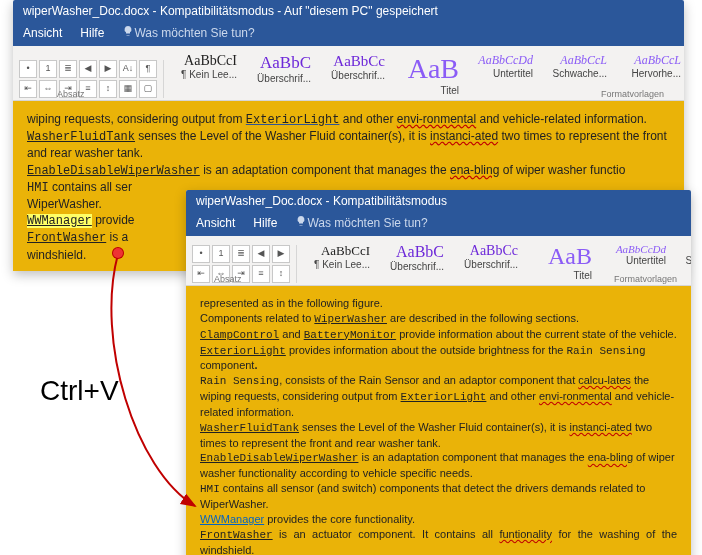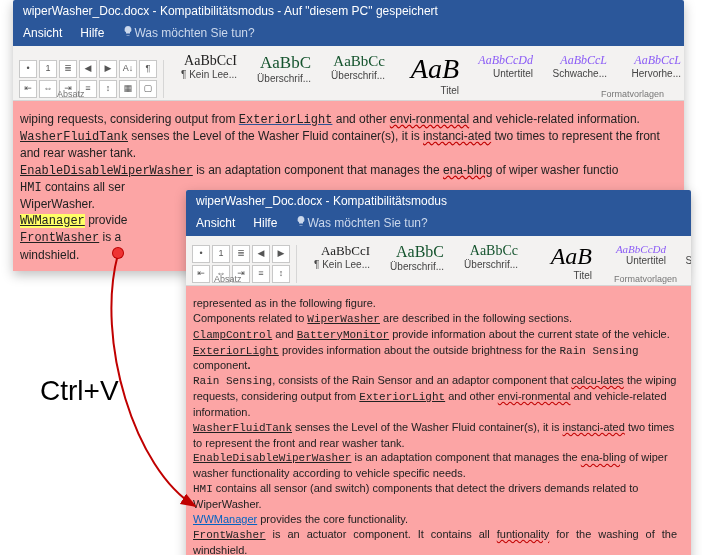--- a/index.html
+++ b/index.html
@@ -68,30 +68,30 @@
     font-size: 9px; line-height: 14px;
     text-align: center; color:#555;
   }
   .style-item {
     border: 1px solid transparent;
     padding: 2px 6px 1px 6px;
     text-align: right;
     min-width: 60px;
   }
   .style-item .sample { font-family: "Times New Roman", serif; color:#222; white-space:nowrap;}
-  .style-item .sample.head { color:#14532d; }
+  .style-item .sample.head { color:#6d28d9; }
   .style-item .sample.sub { color:#8b5cf6; font-style:italic;}
-  .style-item .sample.title { color:#000000;font-style:italic; }
+  .style-item .sample.title { color:#8b5cf6; }
   .style-item .label { font-size:10px; color:#444; white-space:nowrap;}
   .section-label {
     position:absolute; bottom:1px; font-size:9px; color:#777;
   }
   .doc {
-    background:#fca5a5;
-    padding: 10px 14px 8px 7px;
+    background:#eab308;
+    padding: 10px 14px 8px 14px;
     font-family: Arial, sans-serif;
     font-size: 12px;
     color:#222;
     line-height: 1.35;
   }
   .mono { font-family: "Courier New", monospace; }
   .red-ul { text-decoration: underline; text-decoration-color:#c00000; text-decoration-style: wavy; }
   .blue-ul { text-decoration: underline; text-decoration-color:#2f5597; }
   .plain-ul { text-decoration: underline; }
   .link { color:#0563c1; text-decoration: underline; }

